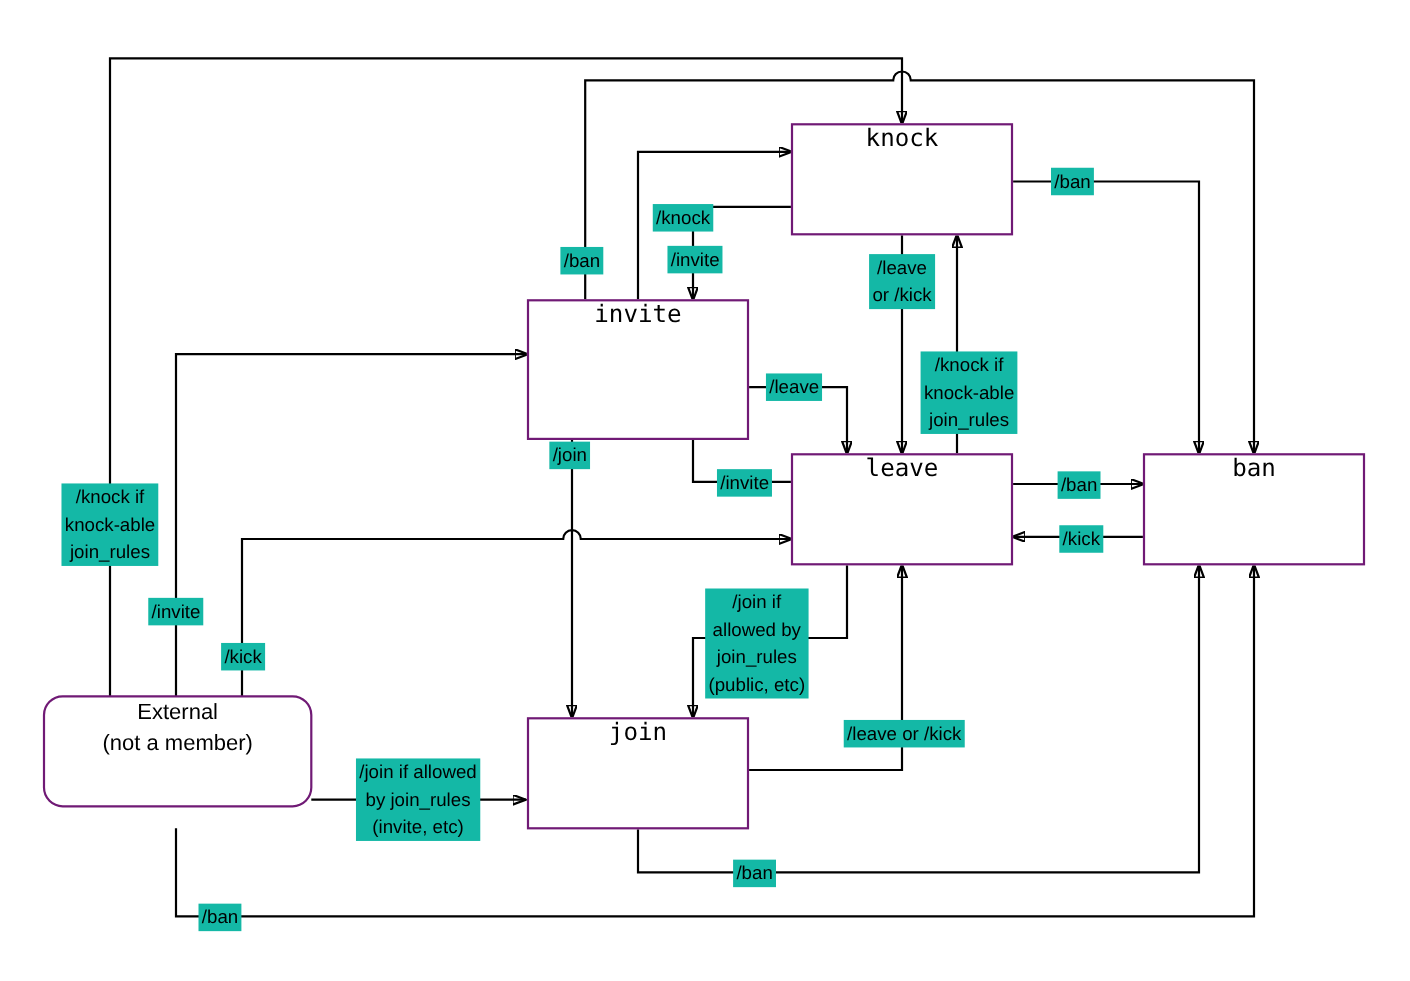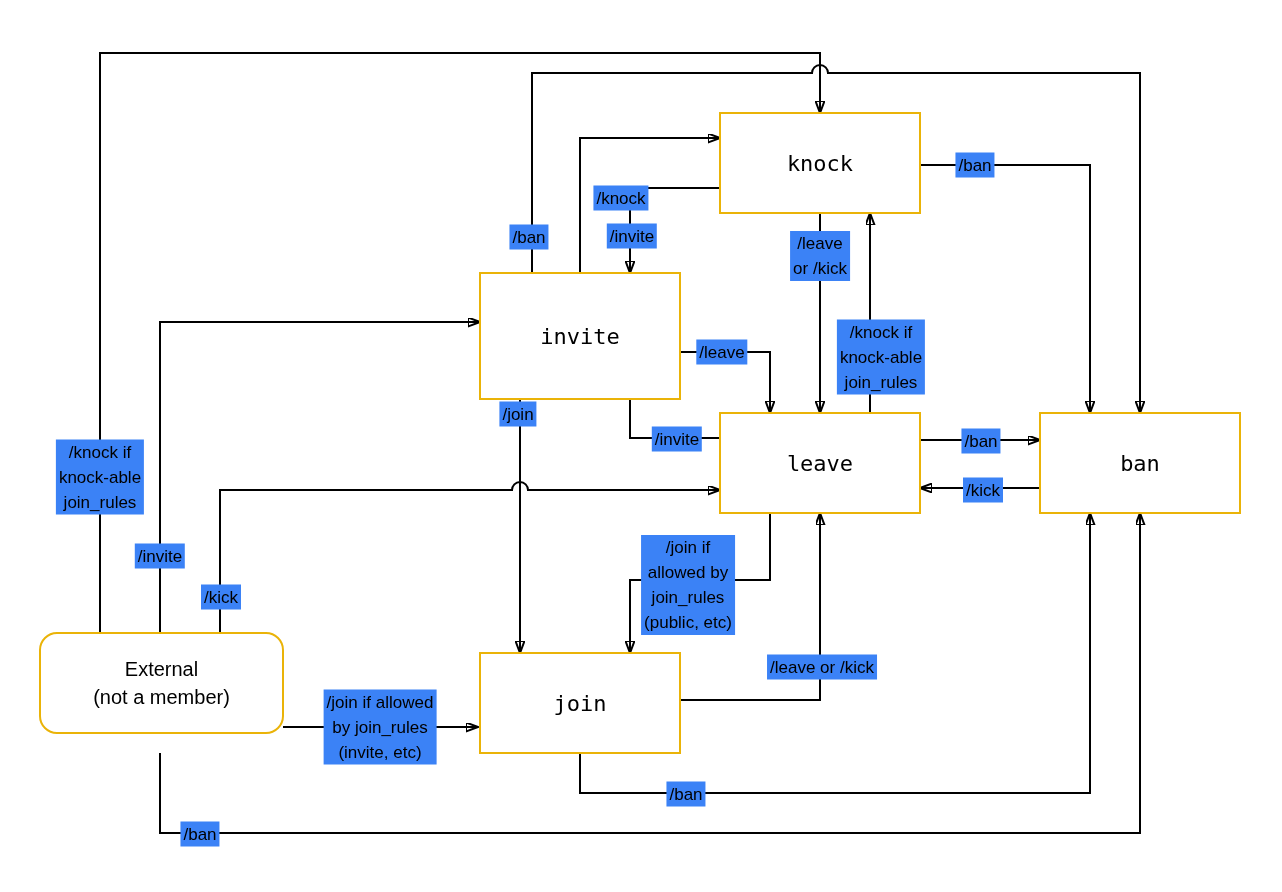--- a/index.html
+++ b/index.html
@@ -8,39 +8,39 @@
     width:1282px;height:892px;
     background:#ffffff;
     font-family:"Liberation Sans", sans-serif;
     overflow:hidden;
   }
   #wires{position:absolute;left:0;top:0;width:1282px;height:892px;}
   #wires path{stroke:#000000;stroke-width:2;fill:none;}
   .node{
     position:absolute;
     box-sizing:border-box;
-    border:2px solid #eab308;
+    border:2px solid #701a75;
     background:#ffffff;
-    display:flex;align-items:center;justify-content:center;
+    display:flex;justify-content:center;
     font-family:"DejaVu Sans Mono", monospace;
     font-size:22px;color:#000000;
     z-index:3;
   }
   .node.external{
     border-radius:18px;
     font-family:"Liberation Sans", sans-serif;
     font-size:20px;
     text-align:center;
     white-space:pre-line;
     line-height:1.4;
   }
   .elabel{
     position:absolute;
     transform:translate(-50%,-50%);
-    background:#3b82f6;
+    background:#14b8a6;
     color:#000000;
     font-size:17px;
     line-height:25px;
     text-align:center;
     white-space:pre-line;
     padding:0 3px;
     z-index:2;
   }
 </style>
 </head>

